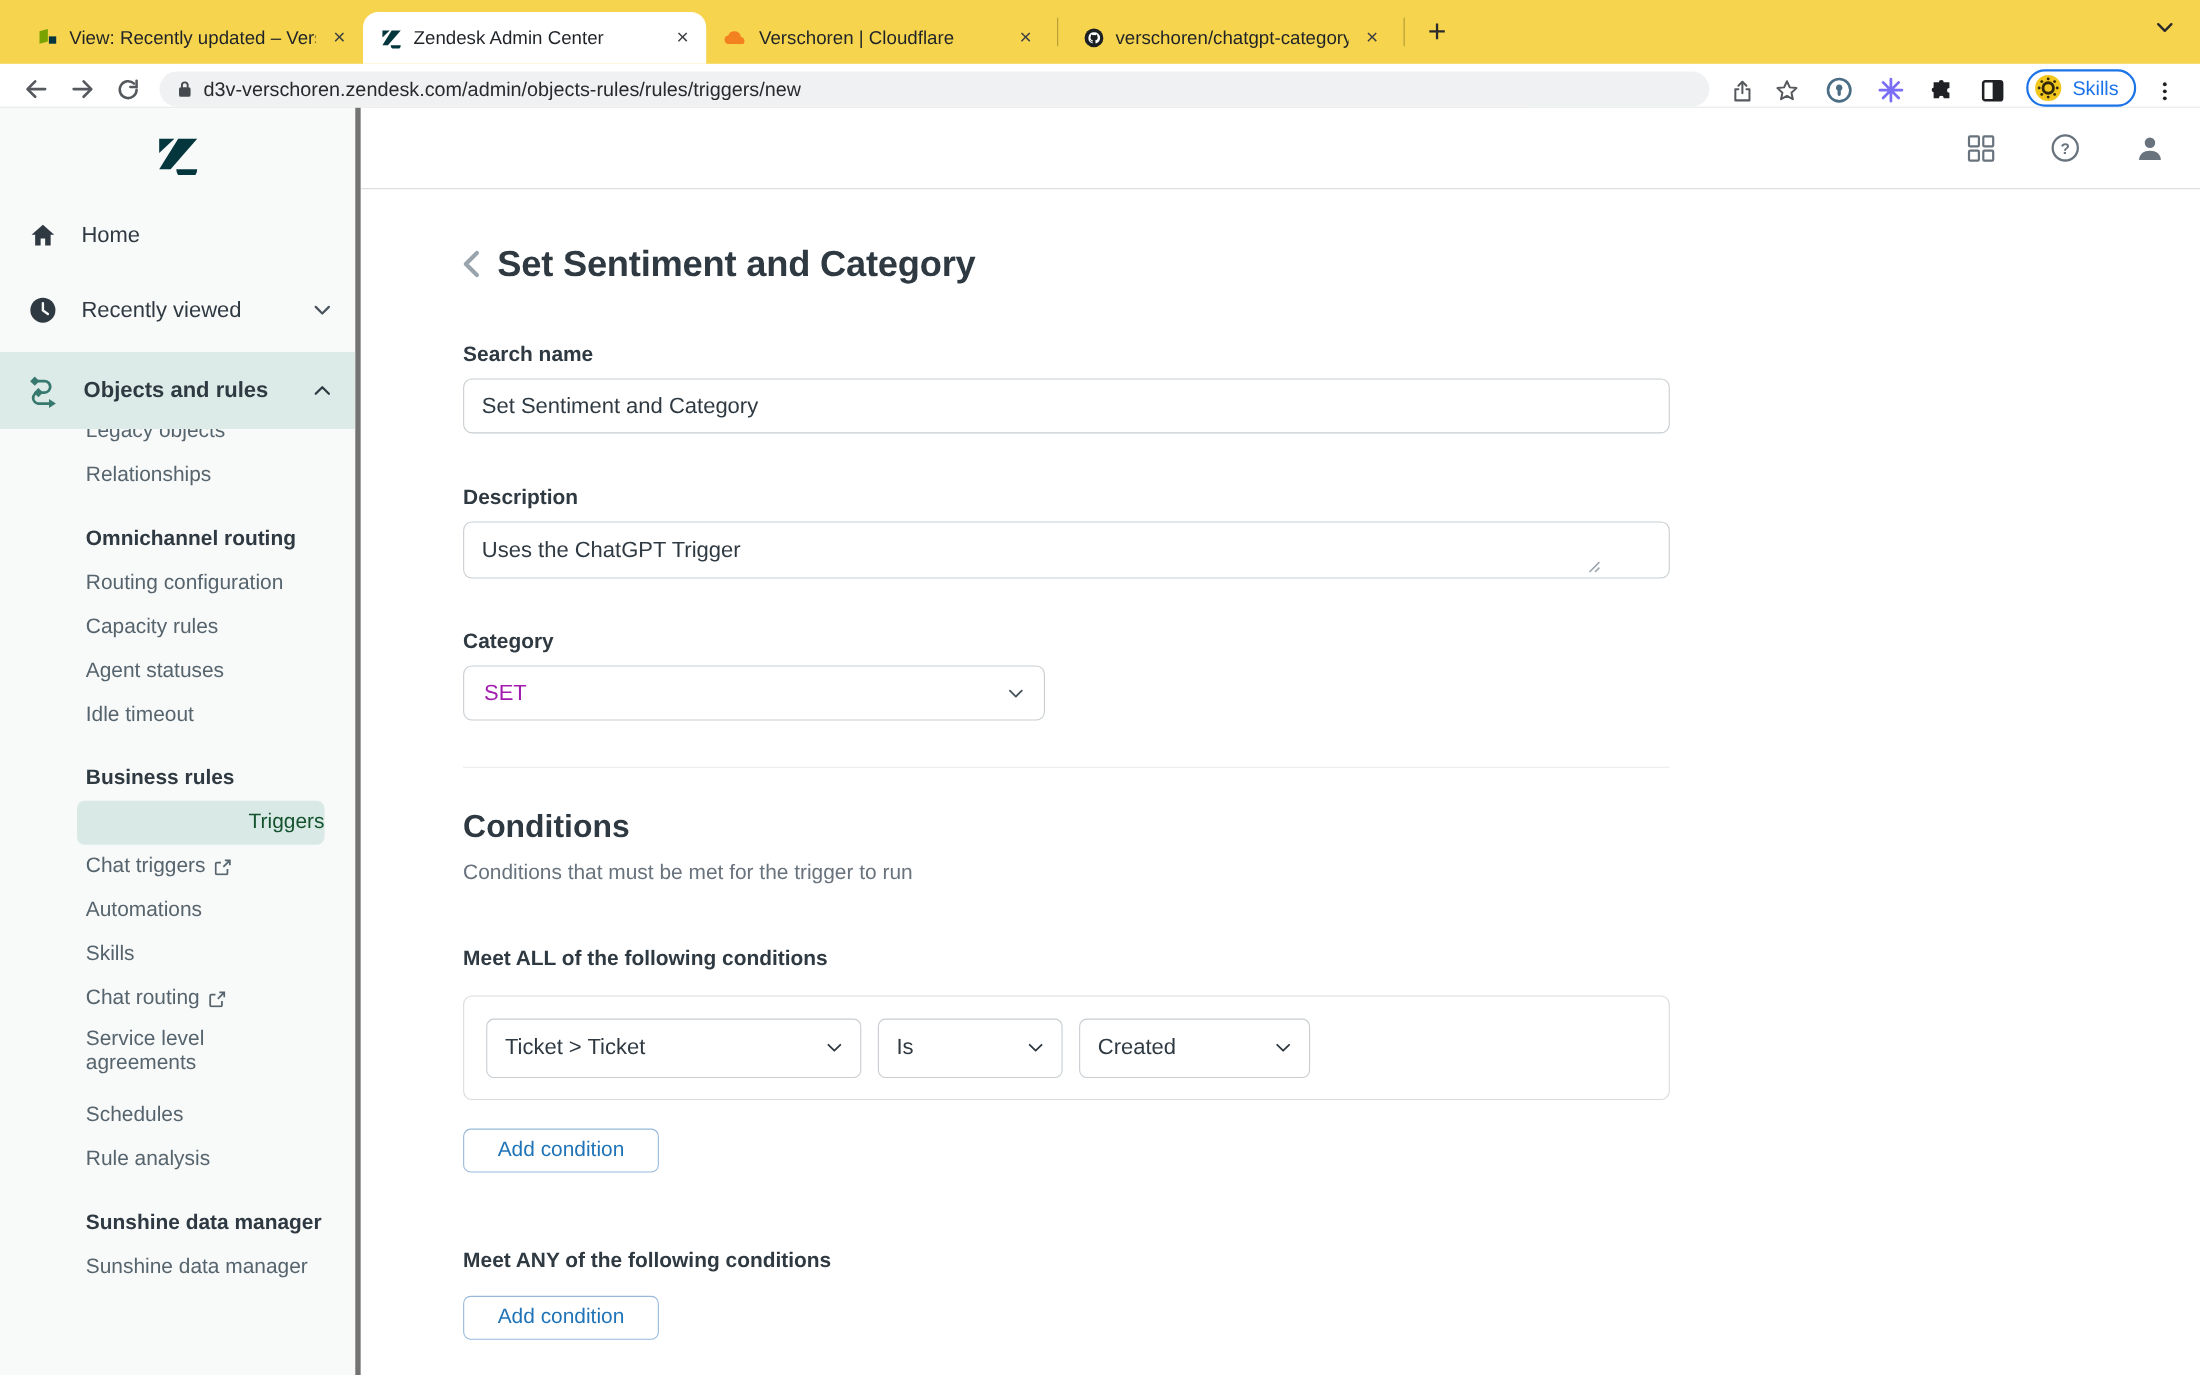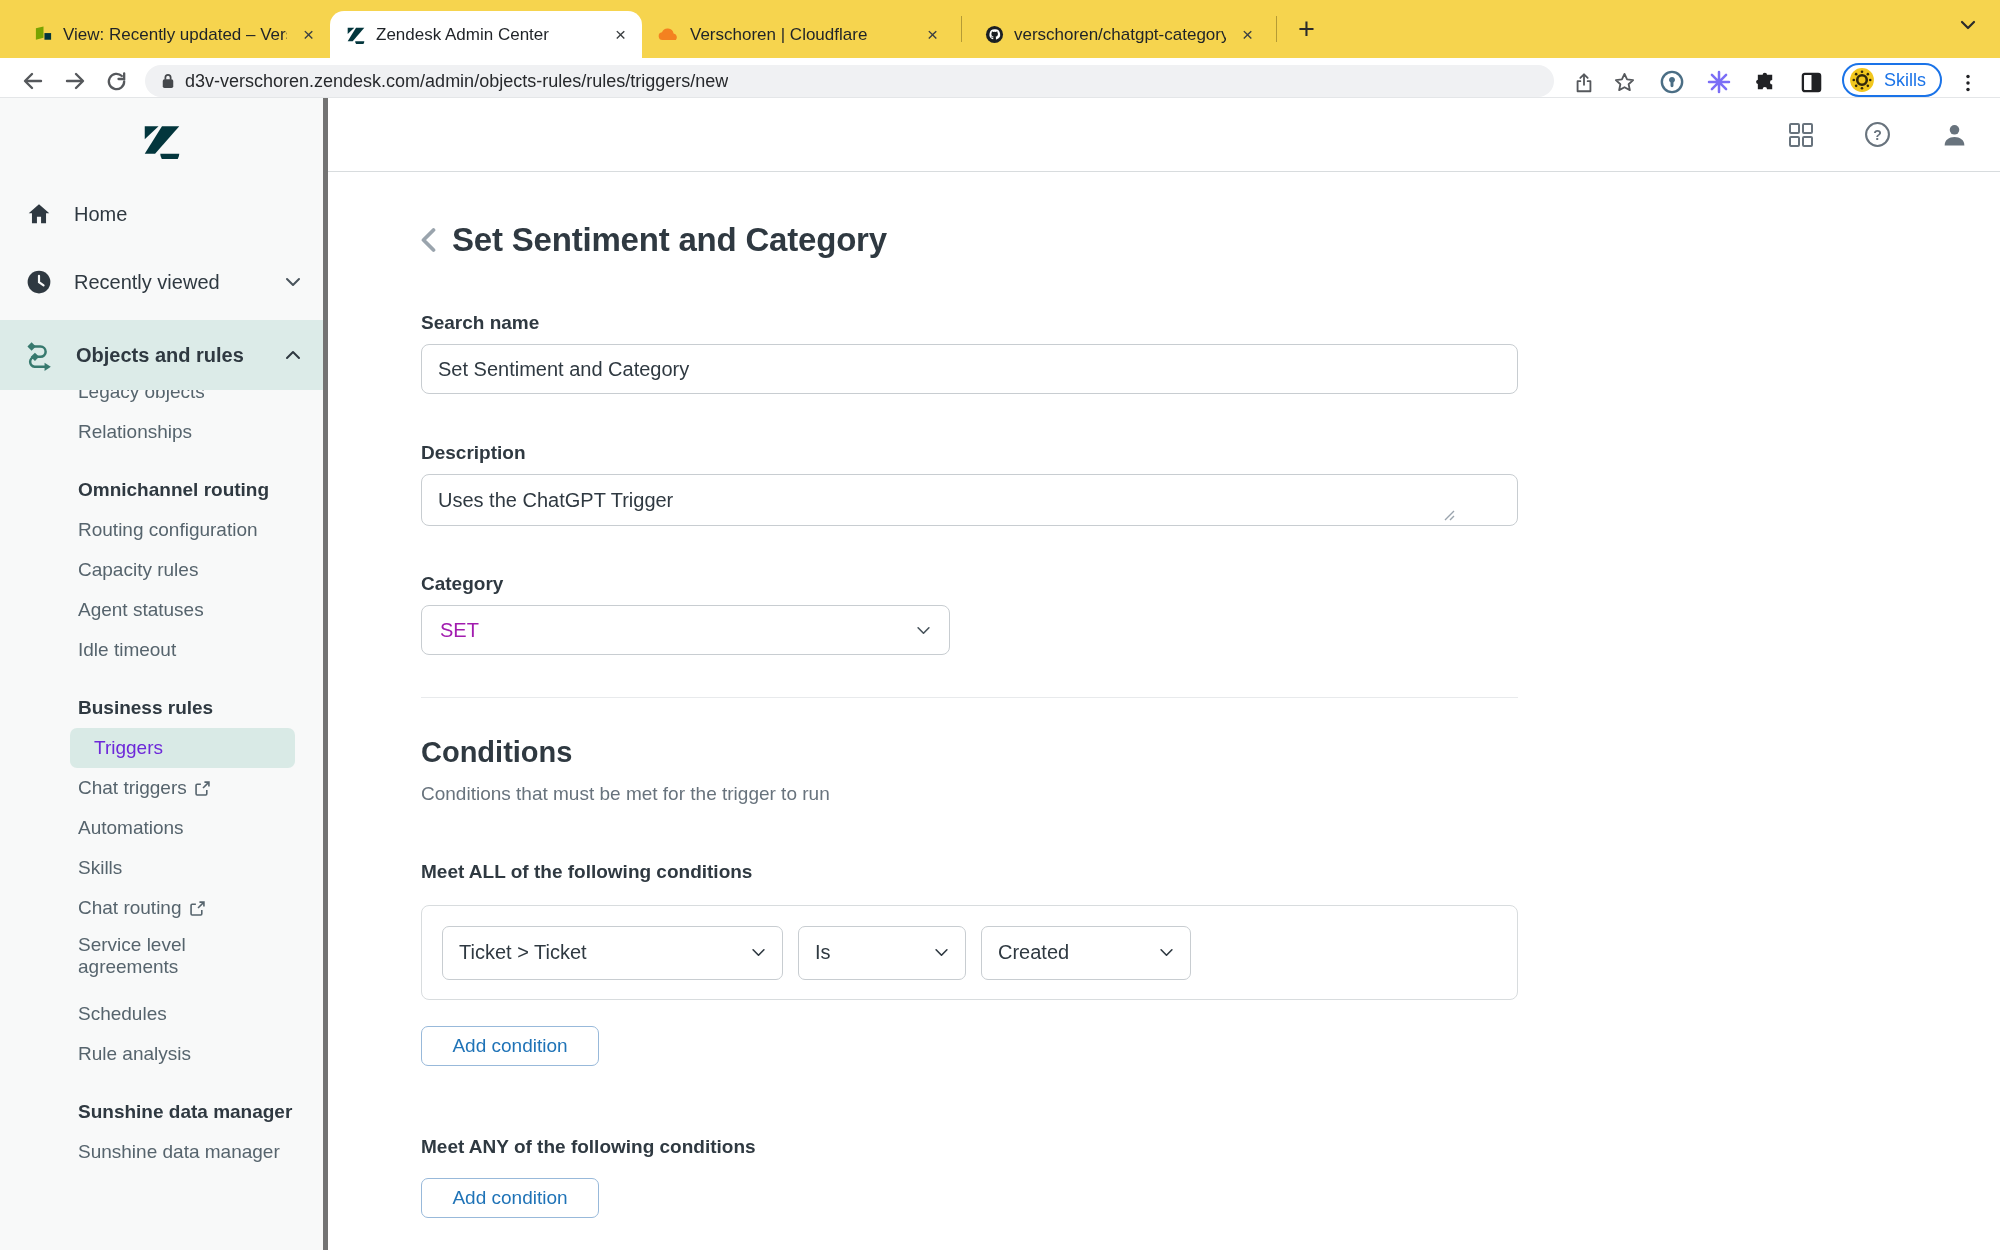--- a/index.html
+++ b/index.html
@@ -42,21 +42,21 @@
   .searchbox input::placeholder { color:#8d98a1; }
   .section-head { margin-top:14px; height:70px; background:#dcebe8; display:flex; align-items:center; gap:20px; padding:0 22px 0 22px; position:relative; z-index:2; cursor:pointer; }
   .section-head .or-icon { color:#37796e; }
   .section-head .label { flex:1; font-size:20px; font-weight:600; color:#2f3941; }
   .section-head .caret { color:#2f3941; }
   .nav-list { position:relative; z-index:1; margin-top:-18px; flex:1; overflow:hidden; }
   .nav-item { height:40px; line-height:40px; padding-left:78px; font-size:19px; color:#56646d; white-space:nowrap; cursor:pointer; display:flex; align-items:center; gap:8px; }
   .nav-item span.t { line-height:normal; }
   .nav-item .ext { color:#56646d; }
   .nav-header { height:40px; line-height:40px; padding-left:78px; font-size:19px; font-weight:600; color:#2f3941; margin-top:18px; white-space:nowrap; }
-  .nav-item.selected { background:#d9eae6; border-radius:7px; margin:0 28px 0 70px; padding-left:24px; color:#6d28d9; }
+  .nav-item.selected { background:#d9eae6; border-radius:7px; margin:0 28px 0 70px; padding-left:24px; color:#14532d;justify-content:flex-end; }
   .nav-item.two-line { height:66px; line-height:27px; padding-top:6px; padding-right:118px; white-space:normal; align-items:flex-start; }
 
   .main { flex:1; background:#fff; display:flex; flex-direction:column; overflow:hidden; }
   .main-head { height:74px; border-bottom:1px solid #d8dcde; display:flex; align-items:center; justify-content:flex-end; gap:50px; padding-right:32px; color:#68737d; flex:0 0 74px; }
   .main-head .hicon { cursor:pointer; }
 
   .content { padding:48px 0 0 93px; }
   .title-row { display:flex; align-items:center; gap:16px; height:40px; }
   .title-row h1 { font-size:33px; font-weight:600; color:#2f3941; letter-spacing:-0.2px; }
   .back { cursor:pointer; }

